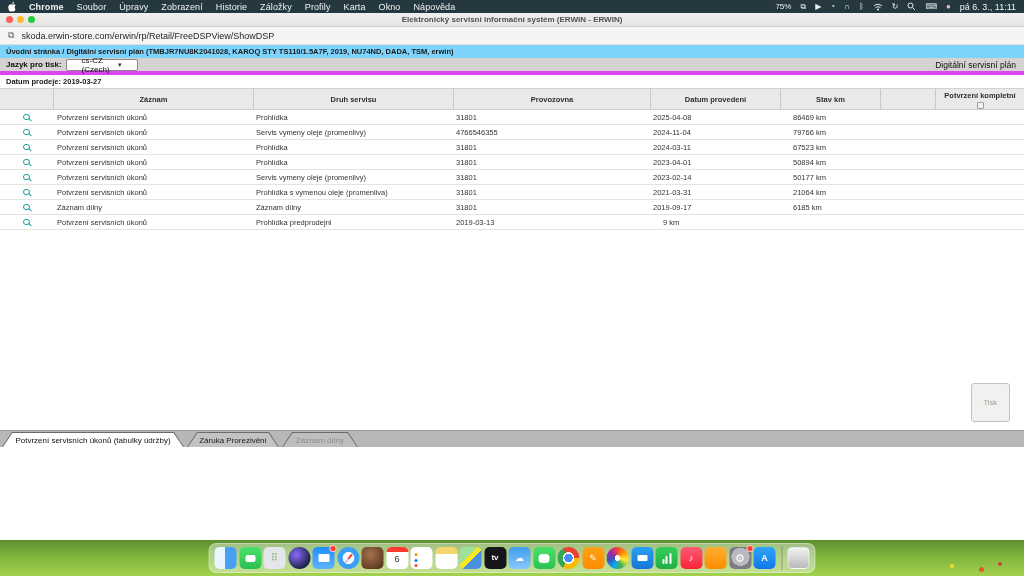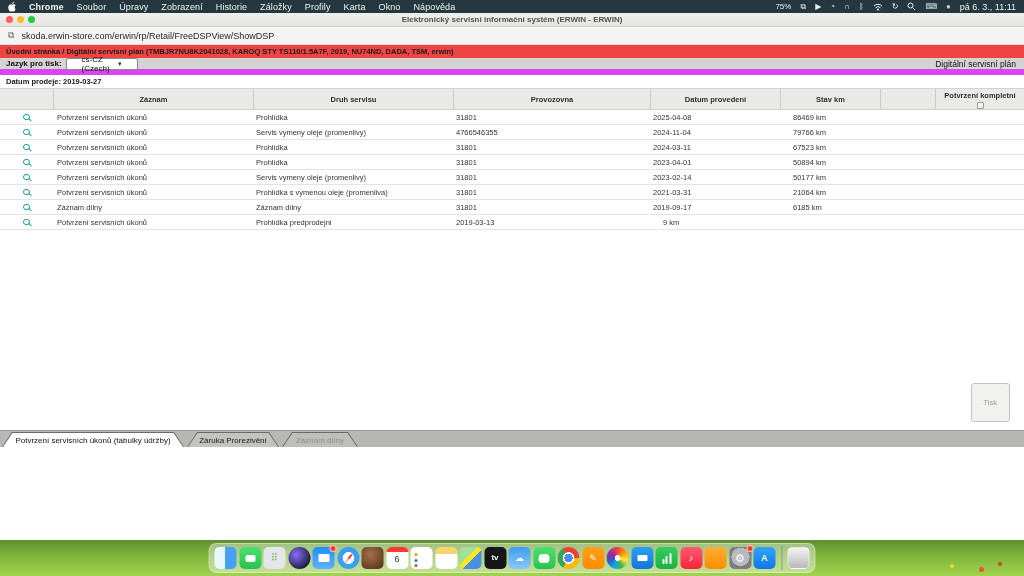--- a/index.html
+++ b/index.html
@@ -22,25 +22,25 @@
               display:flex; align-items:center; position:relative; }
   .traffic { display:flex; gap:4px; margin-left:6px; }
   .tl { width:7px; height:7px; border-radius:50%; }
   .tl.red{ background:#ff5f57; } .tl.yellow{ background:#febc2e; } .tl.green{ background:#28c840; }
   .win-title { position:absolute; left:0; right:0; text-align:center; font-size:8px; font-weight:bold; color:#515151; }
 
   .urlbar { height:18px; background:#f4f4f2; border-bottom:1px solid #e0e0de; display:flex; align-items:center; padding:0 8px; gap:7px; }
   .tabgrid-icon { font-size:9px; color:#5f6368; }
   .url-text { font-size:9px; color:#26282a; }
 
-  .breadcrumb-row { height:13px; background:#ef4444; display:flex; align-items:center; padding:0 6px; }
+  .breadcrumb-row { height:13px; background:#7dd3fc; display:flex; align-items:center; padding:0 6px; }
   .breadcrumb-row span { font-size:7.5px; font-weight:bold; color:#1a1a1a; white-space:nowrap; }
 
   
-  .app-toolbar { height:17px; background:#d3d3d1; border-bottom:6px solid #d946ef; display:flex; align-items:center; padding:0 8px 0 6px; }
+  .app-toolbar { height:17px; background:#d3d3d1; border-bottom:4px solid #d946ef; display:flex; align-items:center; padding:0 8px 0 6px; }
   .lang-label { font-size:8px; font-weight:bold; color:#111; margin-right:4px; }
   .lang-select { width:72px; height:12px; background:#fff; border:1px solid #8a8a8a; border-radius:2px;
                  font-size:8px; color:#111; display:flex; align-items:center; padding:0 15px; }
   .lang-select .chev { margin-left:auto; font-size:7px; color:#333; }
   .plan-label { margin-left:auto; font-size:8.5px; color:#111; }
 
   .dateline { height:13px; background:#fff; display:flex; align-items:center; padding:0 6px; }
   .dateline span { font-size:7.5px; font-weight:bold; color:#1a1a1a; }
 
   

